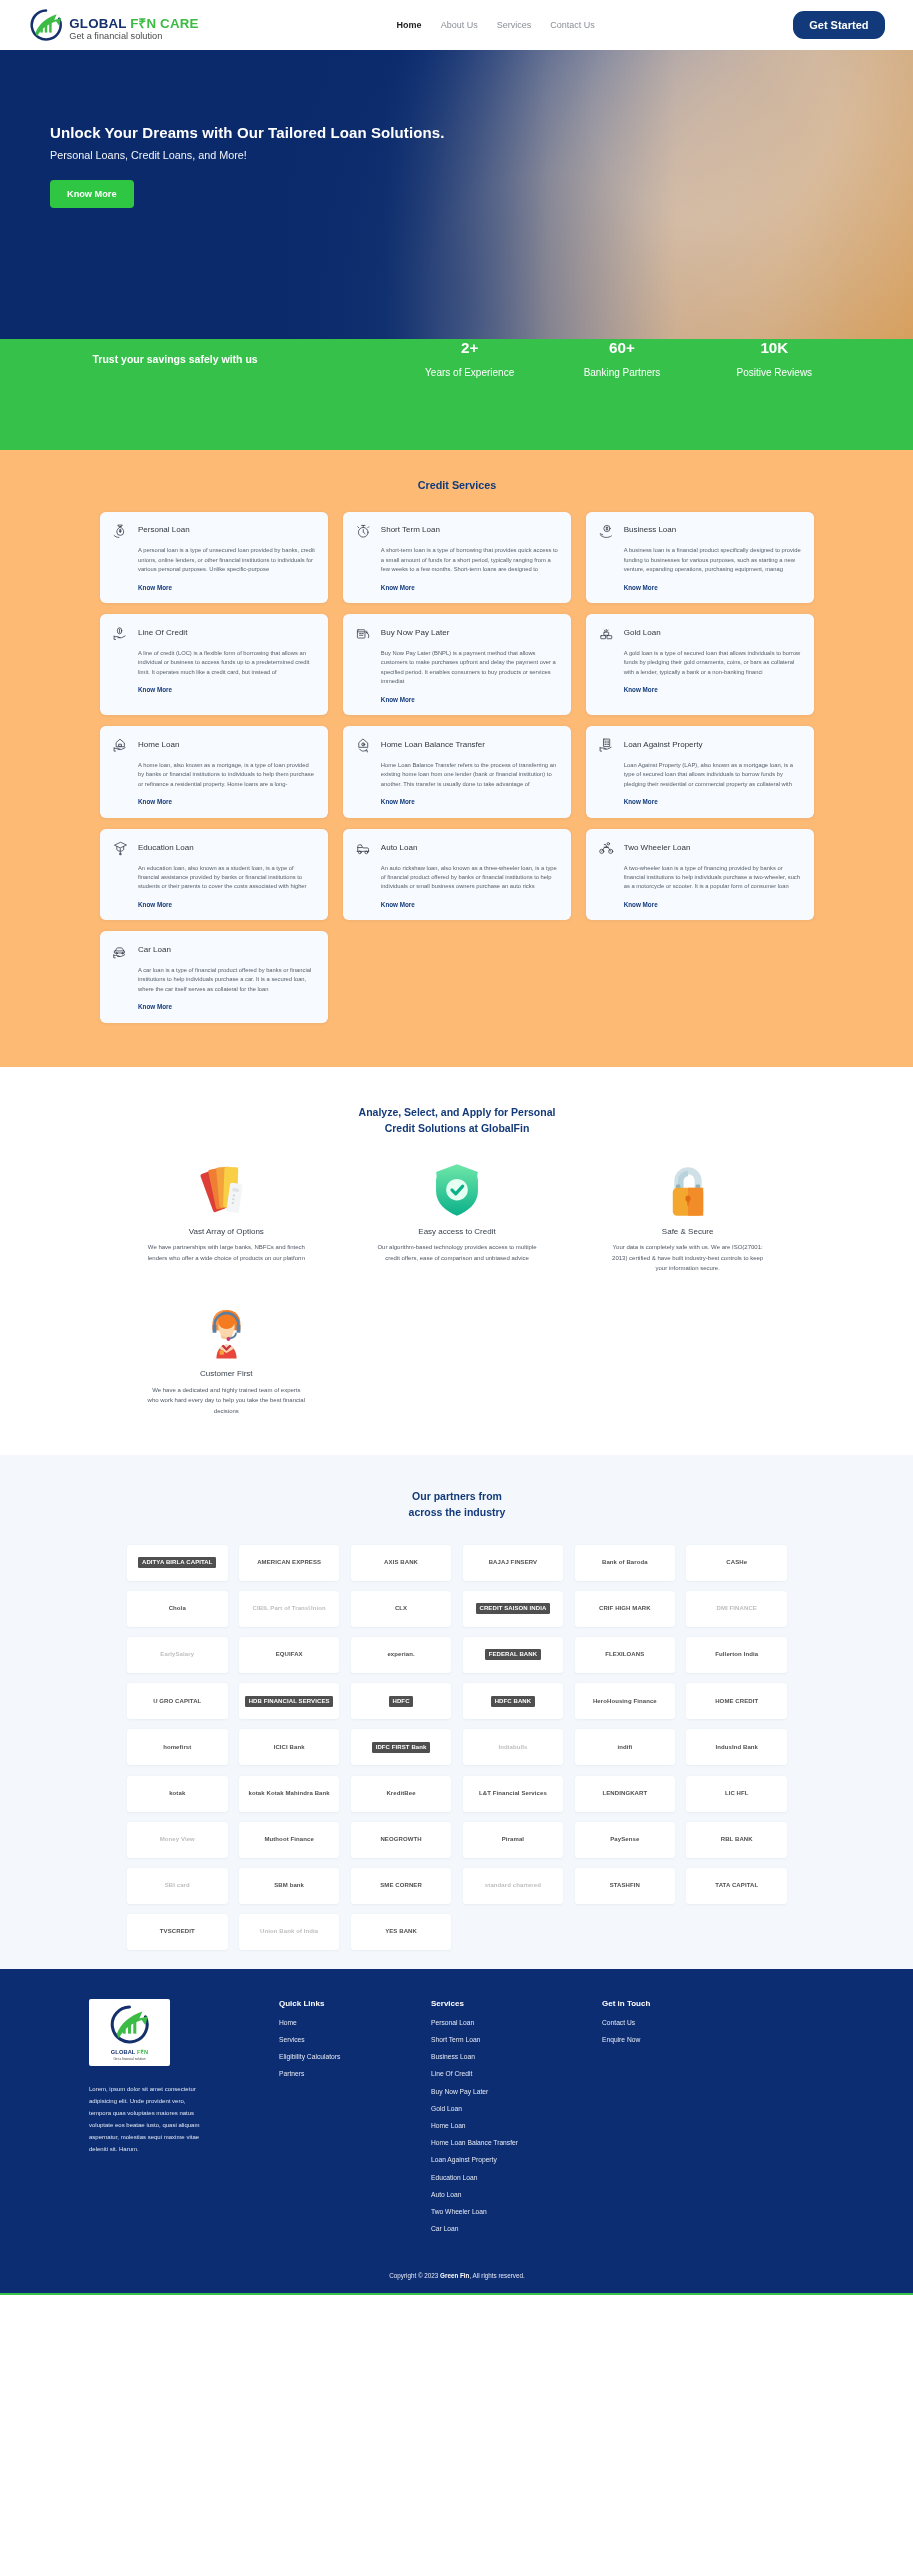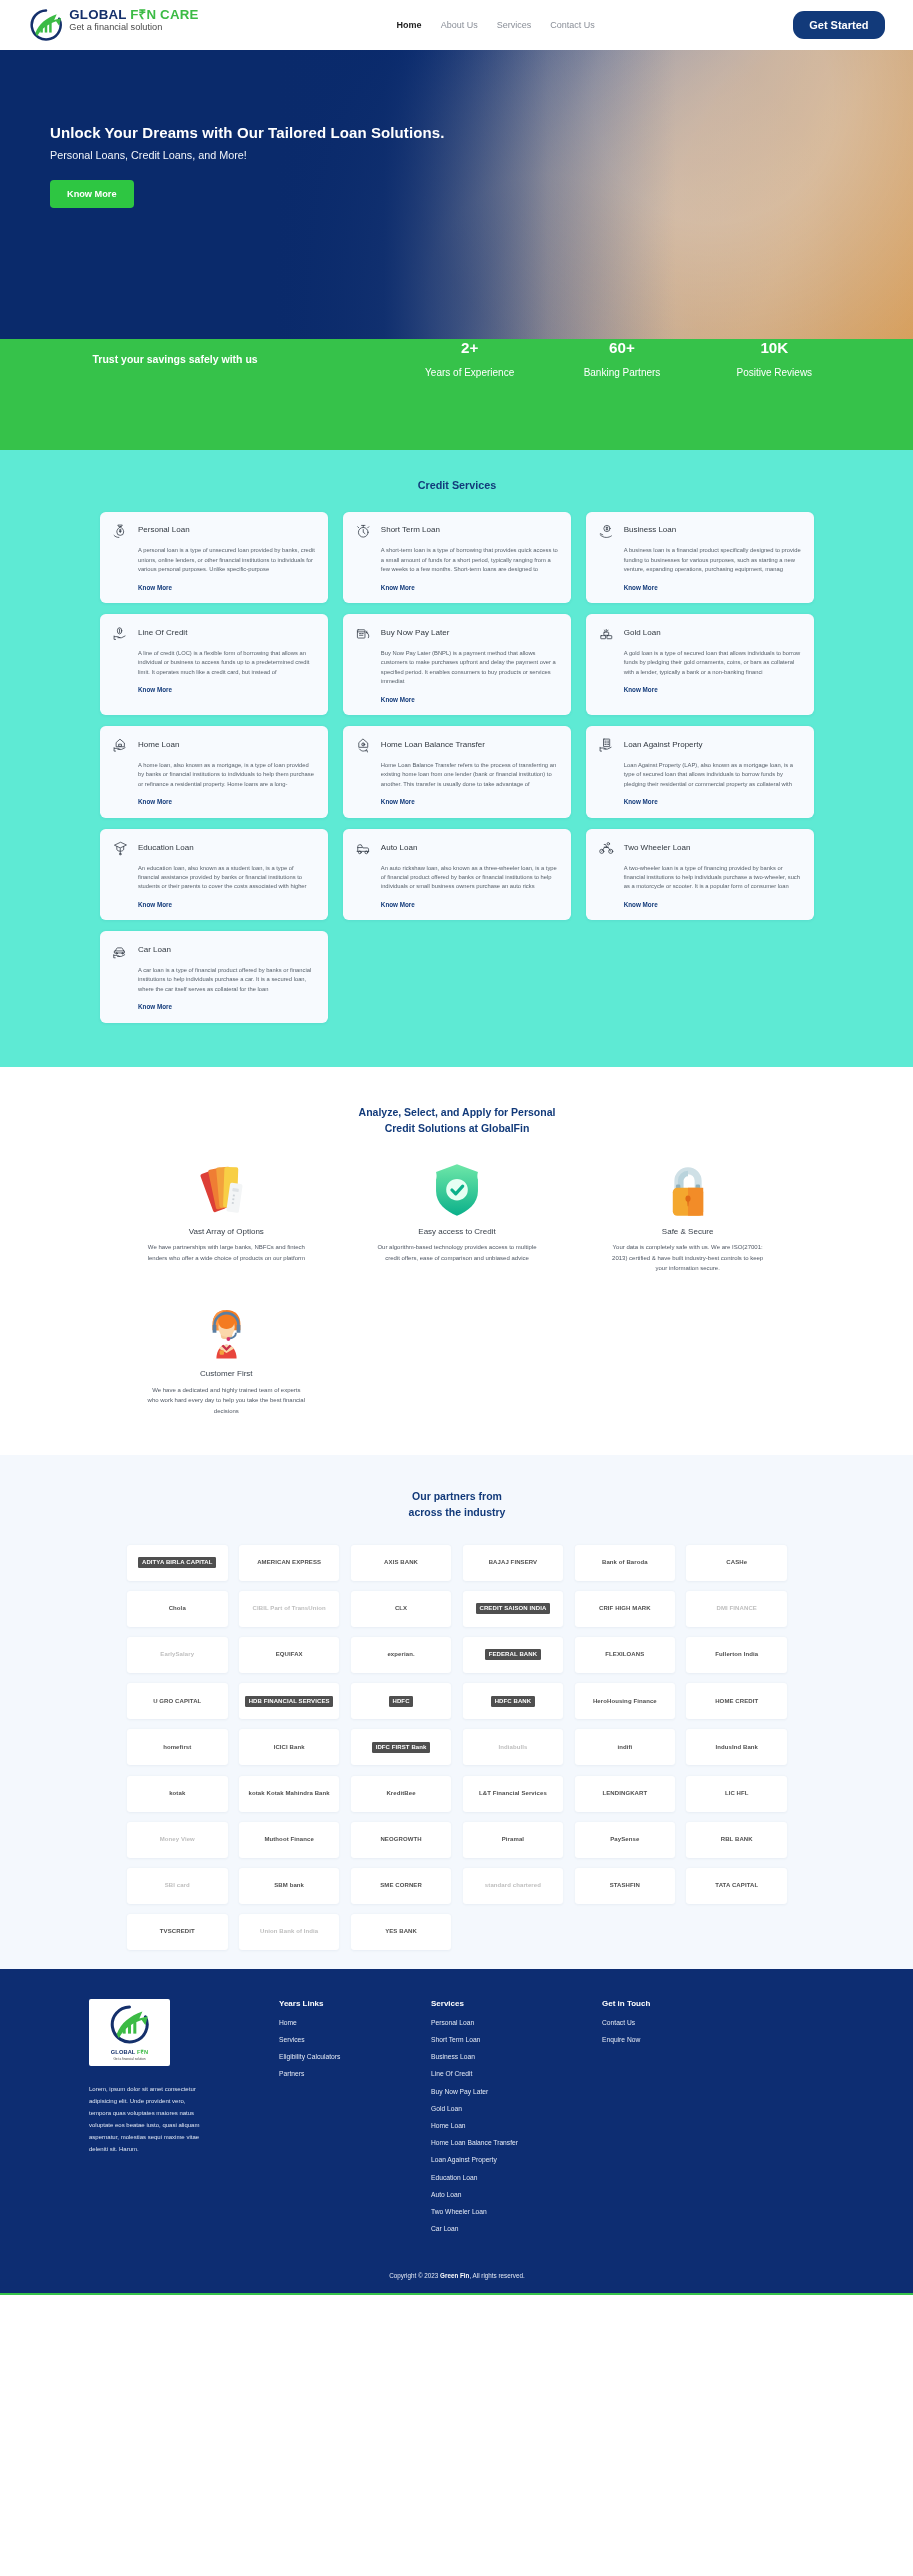--- a/index.html
+++ b/index.html
@@ -10,21 +10,21 @@
     color:#2b3445;
     -webkit-font-smoothing:antialiased;
   }
   .page { width:914px; position:relative; overflow:hidden; }
 
   
   .navbar {
     height:50px; background:#ffffff; display:flex; align-items:center;
     padding:0 29px; position:relative; z-index:5;
   }
-  .brand { display:flex; align-items:flex-start; gap:6.3px; }
+  .brand { display:flex; align-items:flex-end; gap:6.3px; }
   .brand-mark { width:34px; height:34px; position:relative; flex:0 0 auto; }
   .brand-text { display:flex; flex-direction:column; line-height:1.05; }
   .brand-title { font-size:13.3px; font-weight:bold; letter-spacing:0.2px; color:#15306b; }
   .brand-title .g-green { color:#3cbb45; }
   .brand-sub { font-size:9.2px; color:#4a4a4a; margin-top:1.3px; }
 
   .nav-links { display:flex; gap:19px; margin:0 auto; }
   .nav-link { font-size:9px; color:#8a8f98; text-decoration:none; cursor:pointer; }
   .nav-link.active { color:#1d1d1d; font-weight:bold; }
 
@@ -62,21 +62,21 @@
 
   
   .stats { background:#36c24a; height:111px; display:flex; align-items:flex-start; }
   .stats-inner { width:787px; margin:0 auto; display:flex; align-items:center; }
   .stats-tagline { color:#fff; font-size:10.5px; font-weight:bold; width:330px; padding-left:29px; }
   .stat { flex:1; text-align:center; color:#fff; }
   .stat-value { font-size:15.2px; font-weight:bold; }
   .stat-label { font-size:10px; margin-top:11.4px; }
 
   
-  .services-wrap { background:#5eead4; padding:28.6px 0 44px; }
+  .services-wrap { background:#fdba74; padding:28.6px 0 44px; }
   .section-title { text-align:center; color:#123a7a; font-size:10.8px; font-weight:bold; }
   .cards-grid {
     width:714px; margin:21px auto 0; display:grid;
     grid-template-columns:repeat(3,1fr); gap:10.8px 14.6px;
   }
   .card {
     background:#f7fafe; border-radius:5.7px; padding:11.4px 12px 12.7px;
     box-shadow:0 0.6px 3.2px rgba(30,60,110,.07);
     display:flex; flex-direction:column;
   }
@@ -682,21 +682,21 @@
               <rect x="32" y="19" width="4" height="20" fill="#3cbb45"></rect>
             </svg>
           </span>
           <span class="f-logo-title"><span>GLOBAL </span><span class="g-green">F₹N</span></span>
           <span class="f-logo-sub">Get a financial solution</span>
         </div>
         <p class="f-about">Lorem, ipsum dolor sit amet consectetur adipisicing elit. Unde provident vero, tempora quas voluptates maiores natus voluptate eos beatae iusto, quasi aliquam aspernatur, molestias sequi maxime vitae deleniti sit. Harum.</p>
       </div>
 
       <div class="f-col" id="f-col-0">
-          <div class="f-head">Years Links</div>
+          <div class="f-head">Quick Links</div>
           <a class="f-link" href="#">Home</a>
           <a class="f-link" href="#">Services</a>
           <a class="f-link" href="#">Eligibility Calculators</a>
           <a class="f-link" href="#">Partners</a>
         </div>
       <div class="f-col wide" id="f-col-1">
           <div class="f-head">Services</div>
           <a class="f-link" href="#">Personal Loan</a>
           <a class="f-link" href="#">Short Term Loan</a>
           <a class="f-link" href="#">Business Loan</a>

